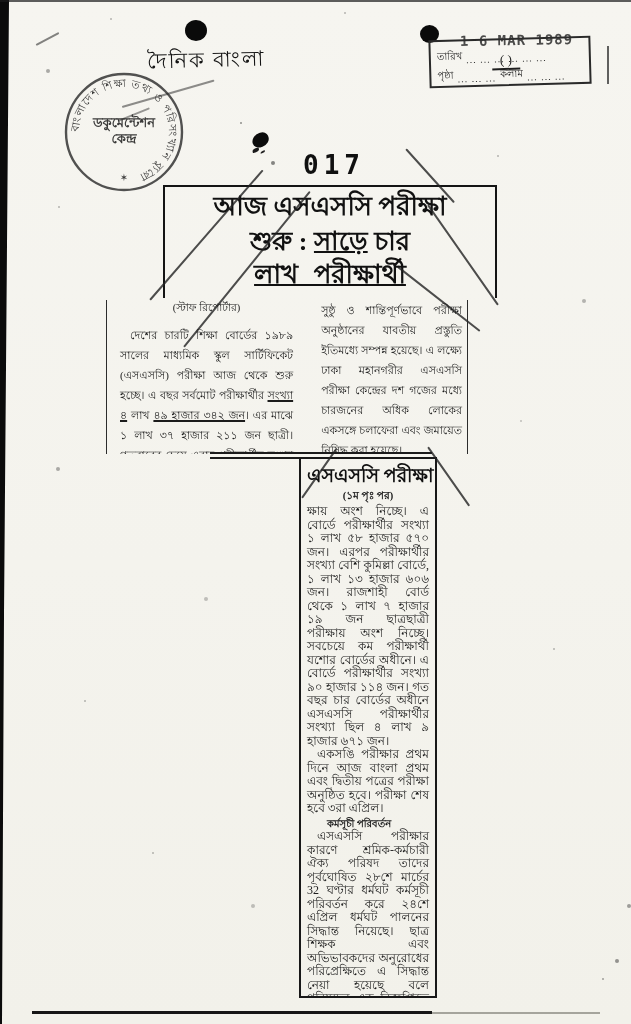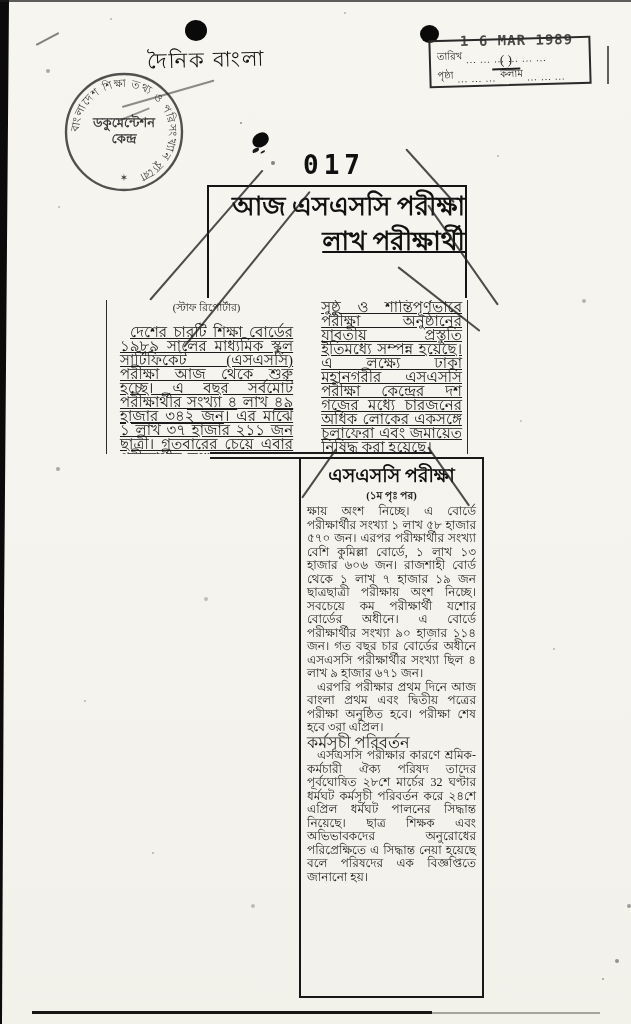--- a/index.html
+++ b/index.html
@@ -35,46 +35,46 @@
 
   
   .seal{left:57px;top:65px;width:134px;height:134px;opacity:.88;}
   .seal text{fill:#222;font-family:"Liberation Serif","DejaVu Serif",serif;}
 
   
   .blot{left:252px;top:133px;width:17px;height:14px;background:#0c0c0c;border-radius:60% 40% 55% 45%;transform:rotate(-20deg);box-shadow:-8px 8px 0 -5px #1a1a1a,-2px 12px 0 -6px #222,4px 10px 0 -7px #333,-12px 3px 0 -7px #2a2a2a;}
   .serial{left:303px;top:138px;font-family:"DejaVu Sans Mono",monospace;font-size:26px;font-weight:bold;letter-spacing:5px;color:#101010;margin-top:12px;}
 
   
-  .headbox{left:163px;top:185px;width:260px;height:113px;border:2.5px solid #141414;border-bottom:none;box-sizing:border-box;text-align:right;padding-top:2px;margin-left:44px;}
+  .headbox{left:163px;top:185px;width:334px;height:113px;border:2.5px solid #141414;border-bottom:none;box-sizing:border-box;text-align:center;padding-top:2px;}
   .hl{font-weight:bold;font-size:26px;line-height:35px;white-space:nowrap;color:#111;}
-  .hl3{text-decoration:underline;text-decoration-thickness:2px;}
+  .hl3{text-decoration:underline;text-decoration-thickness:2px;font-family:Liberation Mono, monospace;}
   .body1{left:106px;top:300px;width:362px;height:154px;border-left:1.6px solid #2c2c2c;border-right:1.6px solid #2c2c2c;box-sizing:border-box;display:flex;gap:20px;padding:0 5px;overflow:hidden;}
   .colL{width:196px;}
   .colR{width:146px;}
-  .news{font-size:15px;line-height:14px;text-align:justify;color:#1c1c1c;text-decoration:underline;}
+  .news{font-size:11px;line-height:20px;text-align:justify;color:#1c1c1c;}
   .byline{text-align:center;font-size:10.5px;margin-bottom:1px;}
   .indent{text-indent:10px;margin:8px;}
   .note{text-align:center;font-weight:bold;font-size:10.5px;margin-top:1px;}
   .dline{left:210px;top:452px;width:222px;height:3px;border-top:2px solid #1b1b1b;border-bottom:2px solid #1b1b1b;box-sizing:content-box;background:transparent;}
 
   
   .stkA{left:150px;top:299px;width:172px;transform:rotate(-49deg);}
   .stkB{left:184px;top:346px;width:200px;transform:rotate(-51deg);}
   .stkC{left:428px;top:204px;width:122px;transform:rotate(55deg);}
   .stkD{left:406px;top:148px;width:72px;transform:rotate(48deg);}
   .stkE{left:398px;top:266px;width:104px;transform:rotate(38deg);}
 
   
-  .clip2{left:299px;top:457px;width:185px;height:541px;border:2px solid #181818;box-sizing:border-box;padding:4px 6px;overflow:hidden;}
+  .clip2{left:299px;top:457px;width:138px;height:541px;border:2px solid #181818;box-sizing:border-box;padding:4px 6px;overflow:hidden;}
   .c2title{text-align:center;font-weight:bold;font-size:19px;line-height:26px;white-space:nowrap;color:#101010;}
   .c2sub{text-align:center;font-weight:bold;font-size:10.5px;line-height:14px;margin-bottom:2px;}
   .c2 p{font-size:12px;line-height:13.5px;text-align:justify;margin:0;color:#1c1c1c;}
   .c2 p.ind{text-indent:10px;}
-  .c2 .subhead{font-weight:normal;font-size:16px;margin-top:1px;}
+  .c2 .subhead{font-weight:bold;font-size:10px;margin-top:1px;margin-left:20px;}
   .stkF{left:302px;top:497px;width:60px;transform:rotate(-55deg);}
   .stkG{left:428px;top:446px;width:72px;transform:rotate(55deg);}
 
   
   .botline{left:32px;top:1011px;width:400px;height:3px;background:#161616;}
   .botline2{left:432px;top:1012px;width:168px;height:1.5px;background:#a5a49c;}
   .rmark{left:607px;top:46px;width:2px;height:38px;background:#2e2e2e;opacity:.75;}
   .specks{left:0;top:0;width:2px;height:2px;background:transparent;border-radius:50%;
     box-shadow:47px 70px 0 1px rgba(30,30,30,.35),110px 18px 0 0 rgba(30,30,30,.3),344px 12px 0 0 rgba(30,30,30,.3),
     583px 300px 0 1px rgba(30,30,30,.3),57px 468px 0 1px rgba(30,30,30,.35),84px 700px 0 0 rgba(30,30,30,.3),
@@ -126,20 +126,21 @@
     <text x="67" y="62" text-anchor="middle" font-size="13" font-weight="bold">ডকুমেন্টেশন</text>
     <text x="67" y="78" text-anchor="middle" font-size="13" font-weight="bold">কেন্দ্র</text>
     <text x="67" y="116" text-anchor="middle" font-size="10">✶</text>
   </svg>
 
   <div class="abs blot"></div>
   <div class="abs serial">017</div>
 
   <div class="abs headbox">
     <div class="hl">আজ এসএসসি পরীক্ষা</div>
+    <div class="hl"><span>শুরু : </span><span style="text-decoration: underline 2px;">সাড়ে</span><span> চার</span></div>
     <div class="hl hl3">লাখ পরীক্ষার্থী</div>
   </div>
 
   <div class="abs stroke stkA"></div>
   <div class="abs stroke stkB"></div>
   <div class="abs stroke stkC"></div>
   <div class="abs stroke stkD"></div>
   <div class="abs stroke stkE"></div>
 
   <div class="abs body1">
@@ -152,21 +153,21 @@
       <div class="note">(শেষ পৃঃ ৭ এর কঃ দ্রঃ)</div>
     </div>
   </div>
 
   <div class="abs dline"></div>
 
   <div class="abs clip2 c2">
     <div class="c2title">এসএসসি পরীক্ষা</div>
     <div class="c2sub">(১ম পৃঃ পর)</div>
     <p>ক্ষায় অংশ নিচ্ছে। এ বোর্ডে পরীক্ষার্থীর সংখ্যা ১ লাখ ৫৮ হাজার ৫৭০ জন। এরপর পরীক্ষার্থীর সংখ্যা বেশি কুমিল্লা বোর্ডে, ১ লাখ ১৩ হাজার ৬০৬ জন। রাজশাহী বোর্ড থেকে ১ লাখ ৭ হাজার ১৯ জন ছাত্রছাত্রী পরীক্ষায় অংশ নিচ্ছে। সবচেয়ে কম পরীক্ষার্থী যশোর বোর্ডের অধীনে। এ বোর্ডে পরীক্ষার্থীর সংখ্যা ৯০ হাজার ১১৪ জন। গত বছর চার বোর্ডের অধীনে এসএসসি পরীক্ষার্থীর সংখ্যা ছিল ৪ লাখ ৯ হাজার ৬৭১ জন।</p>
-    <p class="ind">এরপরি পরীক্ষার প্রথম দিনে আজ বাংলা প্রথম এবং দ্বিতীয় পত্রের পরীক্ষা অনুষ্ঠিত হবে। পরীক্ষা শেষ হবে ৩রা এপ্রিল।</p>
+    <p class="ind">একসঙি পরীক্ষার প্রথম দিনে আজ বাংলা প্রথম এবং দ্বিতীয় পত্রের পরীক্ষা অনুষ্ঠিত হবে। পরীক্ষা শেষ হবে ৩রা এপ্রিল।</p>
     <p class="subhead">কর্মসূচী পরিবর্তন</p>
     <p class="ind">এসএসসি পরীক্ষার কারণে শ্রমিক-কর্মচারী ঐক্য পরিষদ তাদের পূর্বঘোষিত ২৮শে মার্চের 32 ঘণ্টার ধর্মঘট কর্মসূচী পরিবর্তন করে ২৪শে এপ্রিল ধর্মঘট পালনের সিদ্ধান্ত নিয়েছে। ছাত্র শিক্ষক এবং অভিভাবকদের অনুরোধের পরিপ্রেক্ষিতে এ সিদ্ধান্ত নেয়া হয়েছে বলে পরিষদের এক বিজ্ঞপ্তিতে জানানো হয়।</p>
   </div>
 
   <div class="abs stroke stkF"></div>
   <div class="abs stroke stkG"></div>
 
   <div class="abs botline"></div>
   <div class="abs botline2"></div>
   <div class="abs rmark"></div>

